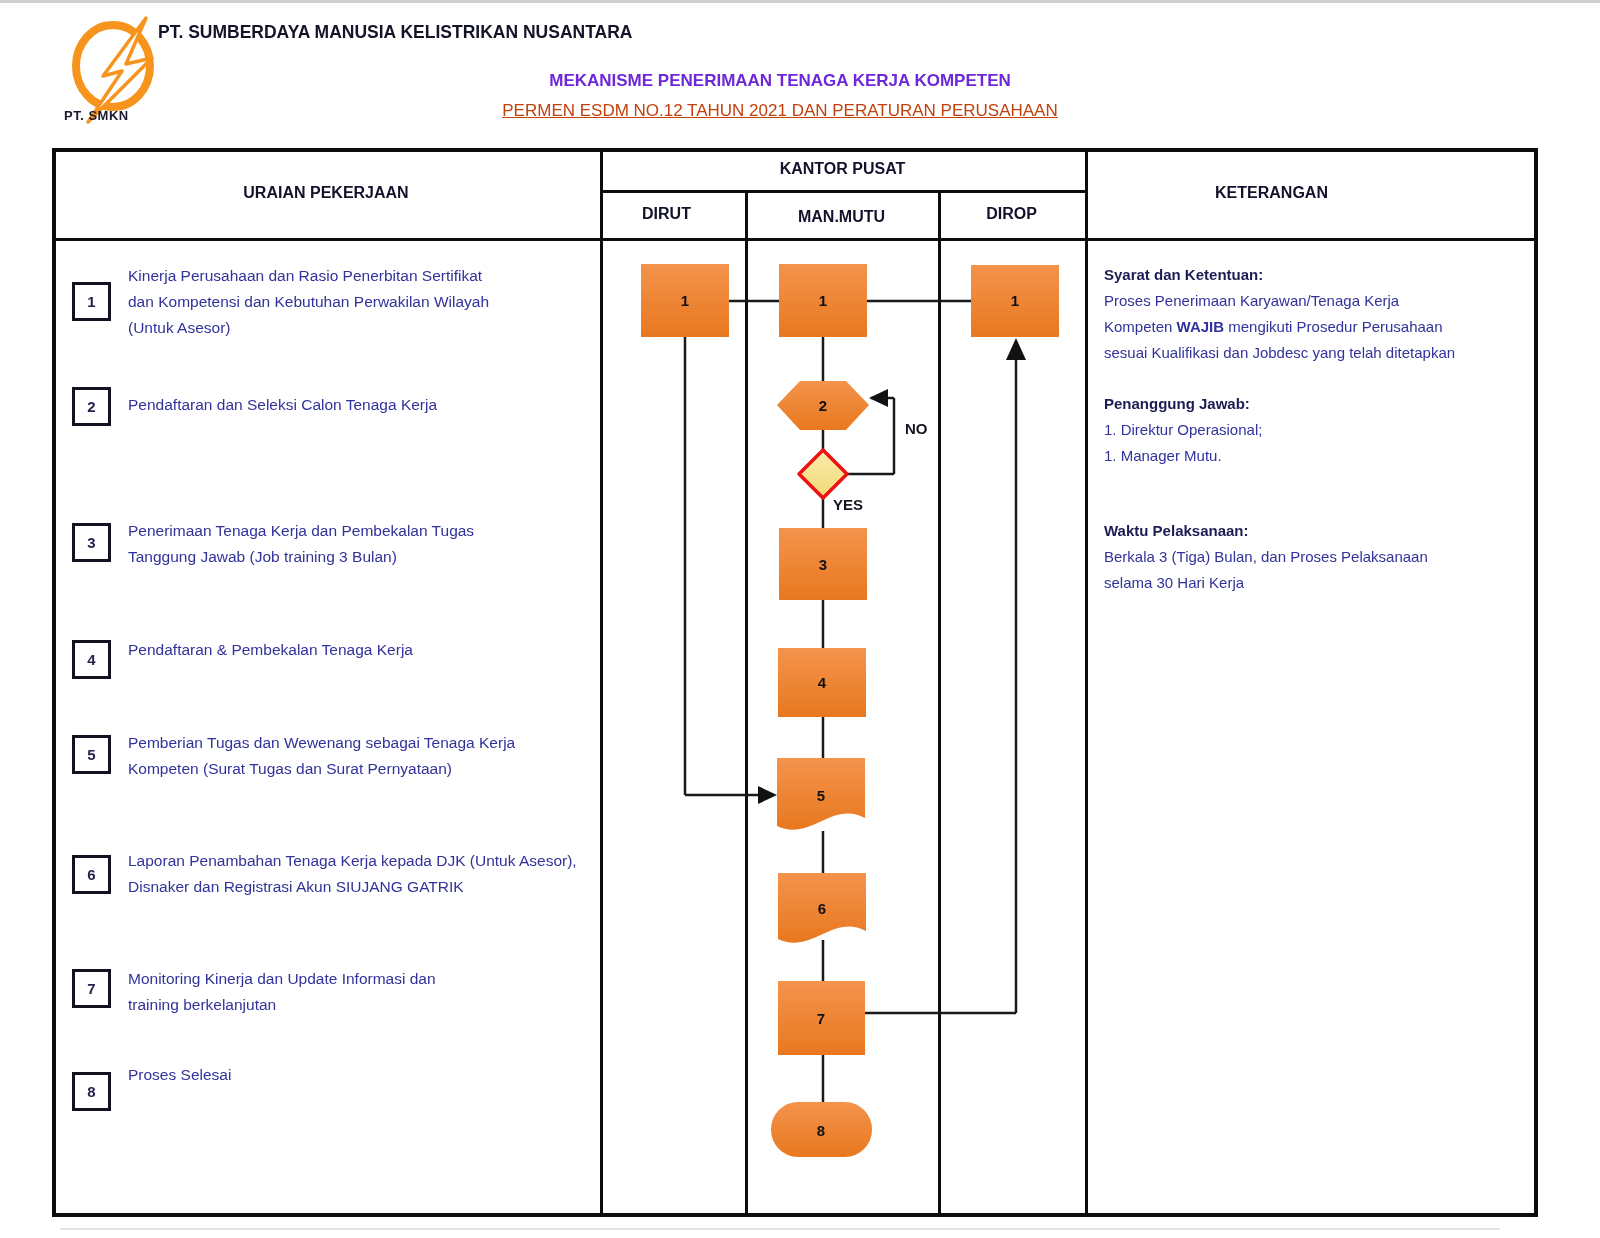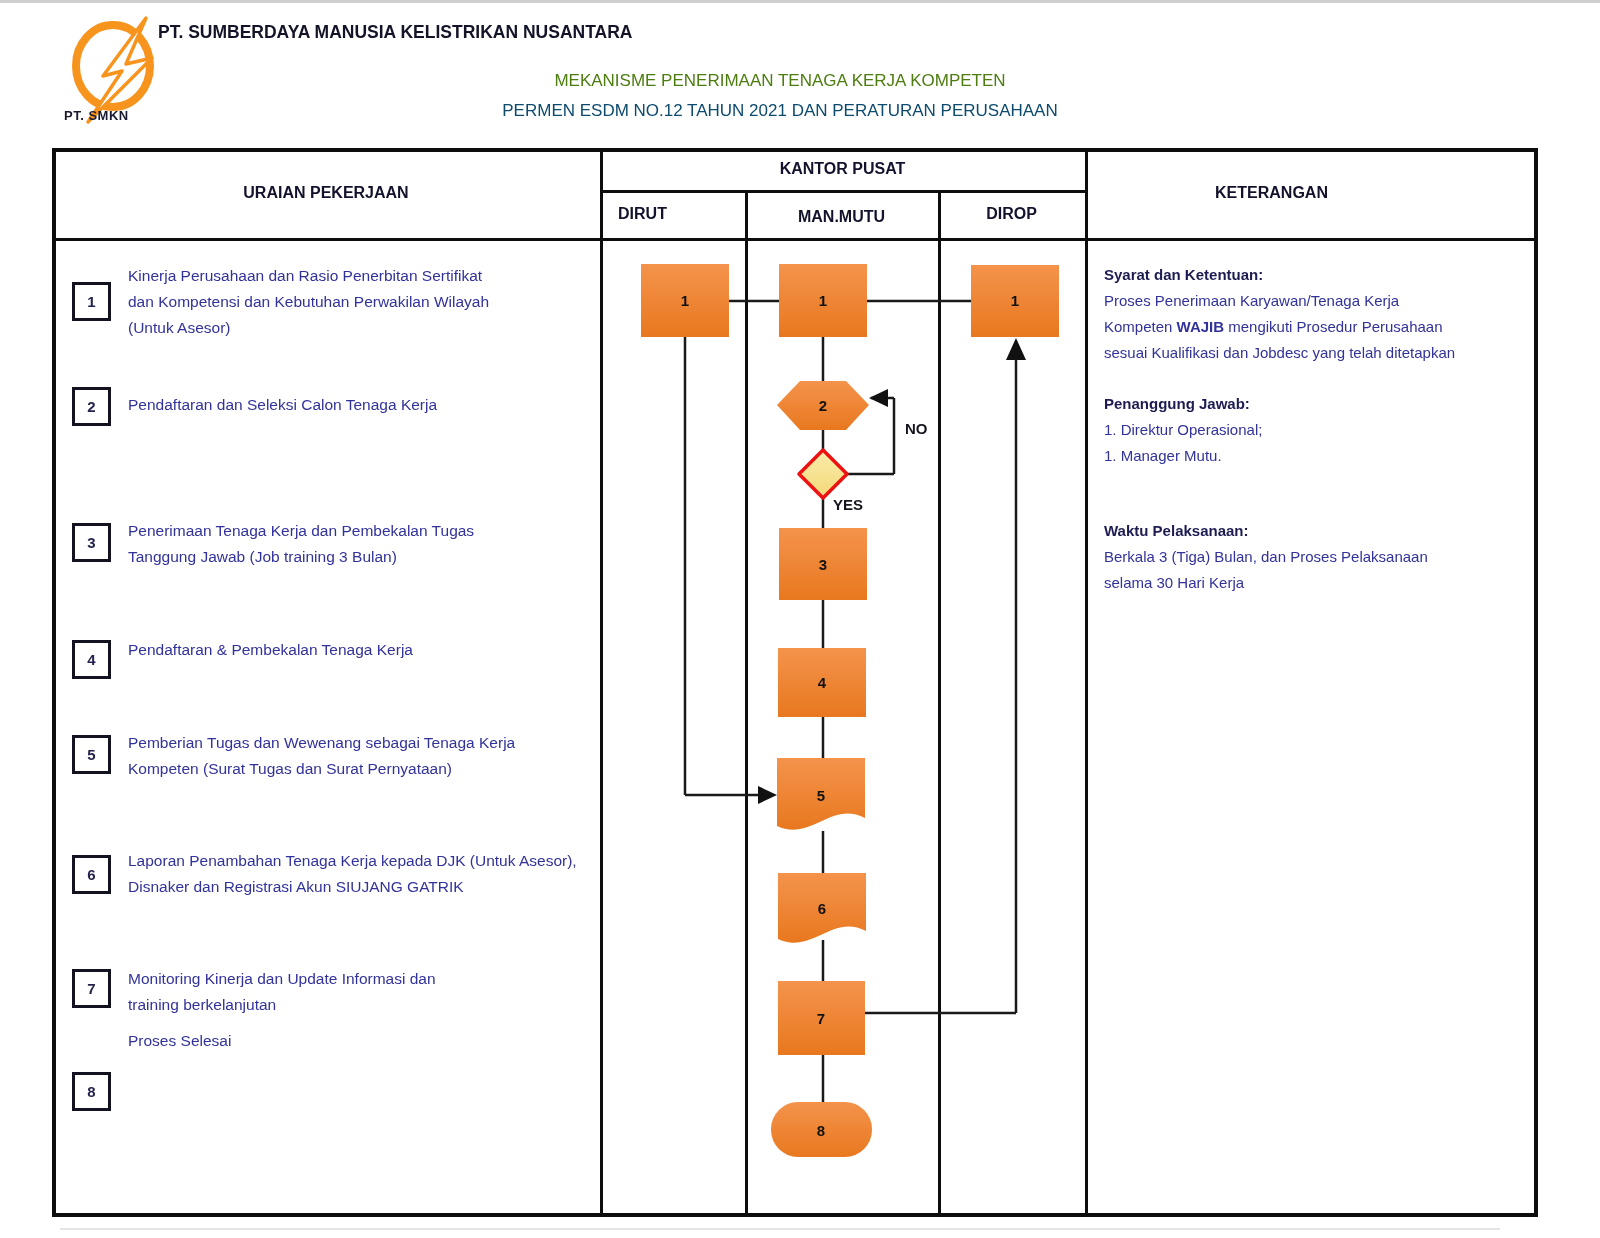--- a/index.html
+++ b/index.html
@@ -27,35 +27,35 @@
   <div class="abs" style="left:0;top:0;width:1600px;height:3px;background:#cfcfcf;"></div>
 
   <svg class="abs" style="left:58px;top:14px;" width="116" height="112" viewBox="0 0 116 112">
     <ellipse cx="55" cy="52" rx="37" ry="41" fill="none" stroke="#F7941D" stroke-width="8"></ellipse>
     <path d="M 88 4 L 45 62 L 64 57 L 30 108 L 94 44 L 68 50 Z" fill="#ffffff" stroke="#F7941D" stroke-width="3.5" stroke-linejoin="round"></path>
   </svg>
   <div class="abs" style="left:64px;top:108px;width:110px;font-size:13px;font-weight:bold;color:#191930;letter-spacing:0.5px;">PT. SMKN</div>
 
   <div class="abs" style="left:158px;top:22px;font-size:17.5px;font-weight:bold;color:#141428;">PT. SUMBERDAYA MANUSIA KELISTRIKAN NUSANTARA</div>
 
-  <div class="title-center" style="top:71px;font-size:17px;font-weight:normal;color:#4d7c0f;">MEKANISME PENERIMAAN TENAGA KERJA KOMPETEN</div>
-  <div class="title-center" style="top:101px;font-size:17px;color:#0c4a6e;">PERMEN ESDM NO.12 TAHUN 2021 DAN PERATURAN PERUSAHAAN</div>
+  <div class="title-center" style="top:71px;font-size:17px;font-weight:bold;color:#6d28d9;">MEKANISME PENERIMAAN TENAGA KERJA KOMPETEN</div>
+  <div class="title-center" style="top:101px;font-size:17px;color:#c2410c;text-decoration:underline;">PERMEN ESDM NO.12 TAHUN 2021 DAN PERATURAN PERUSAHAAN</div>
 
   <div class="abs" style="left:52px;top:148px;width:1486px;height:1069px;border:4px solid #0d0d0d;box-sizing:border-box;"></div>
 
   <div class="hline" style="left:52px;top:238px;width:1486px;"></div>
   <div class="hline" style="left:600px;top:190px;width:485px;"></div>
   <div class="vline" style="left:600px;top:148px;height:1069px;"></div>
   <div class="vline" style="left:745px;top:190px;height:1027px;"></div>
   <div class="vline" style="left:938px;top:190px;height:1027px;"></div>
   <div class="vline" style="left:1085px;top:148px;height:1069px;"></div>
 
   <div class="cell-label" style="left:600px;top:148px;width:485px;height:42px;">KANTOR PUSAT</div>
   <div class="cell-label" style="left:52px;top:148px;width:548px;height:90px;">URAIAN PEKERJAAN</div>
-  <div class="cell-label" style="left:568px;top:190px;width:149px;height:48px;">DIRUT</div>
+  <div class="cell-label" style="left:592px;top:190px;width:149px;height:48px;">DIRUT</div>
   <div class="cell-label" style="left:745px;top:190px;width:193px;height:54px;">MAN.MUTU</div>
   <div class="cell-label" style="left:938px;top:190px;width:147px;height:48px;">DIROP</div>
   <div class="cell-label" style="left:1085px;top:148px;width:373px;height:90px;">KETERANGAN</div>
 
   <div class="numbox" style="top:282px;">
       <span>1</span>
     </div>
   <div class="itemtext" style="top:263px;">
     <div>Kinerja Perusahaan dan Rasio Penerbitan Sertifikat</div>
     <div>dan Kompetensi dan Kebutuhan Perwakilan Wilayah</div>
@@ -104,21 +104,21 @@
       <span>7</span>
     </div>
   <div class="itemtext" style="top:966px;">
     <div>Monitoring Kinerja dan Update Informasi dan</div>
     <div>training berkelanjutan</div>
   </div>
 
   <div class="numbox" style="top:1072px;">
       <span>8</span>
     </div>
-  <div class="itemtext" style="top:1028px;">
+  <div class="itemtext" style="top:1062px;">
     <div>Proses Selesai</div>
   </div>
 
   <svg class="abs" style="left:0;top:0;" width="1600" height="1238" viewBox="0 0 1600 1238">
     <defs>
       <linearGradient id="og" x1="0" y1="0" x2="0" y2="1">
         <stop offset="0" stop-color="#F4934C"></stop>
           <stop offset="1" stop-color="#E8781F"></stop>
       </linearGradient>
       <linearGradient id="yg" x1="0" y1="0" x2="0" y2="1">

